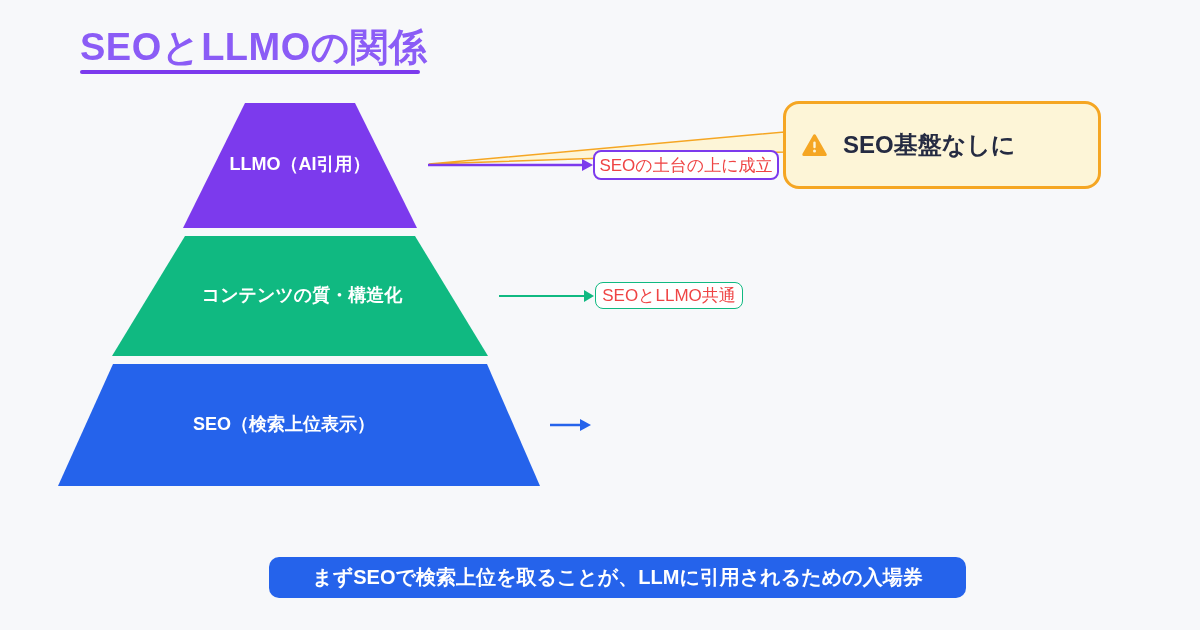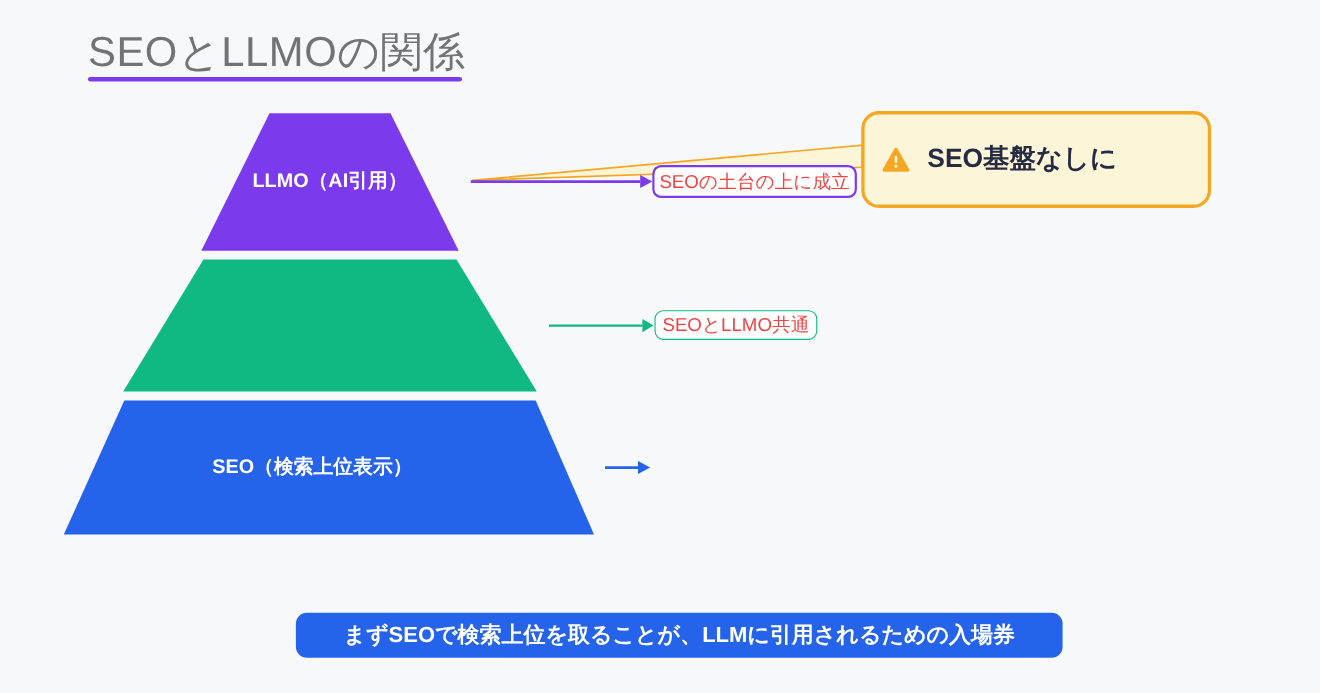--- a/index.html
+++ b/index.html
@@ -6,21 +6,21 @@
   body {
     width: 1200px; height: 630px;
     background: #f7f8fa;
     font-family: "Liberation Sans", "DejaVu Sans", sans-serif;
     overflow: hidden;
   }
   .stage { position: relative; width: 1200px; height: 630px; }
 
   .page-title {
     position: absolute; left: 80px; top: 22px;
-    font-size: 38px; font-weight: 400; color: #737373;
+    font-size: 38px; font-weight: 700; color: #8b5cf6;
     letter-spacing: 0.5px; white-space: nowrap;
   }
   .title-underline {
     position: absolute; left: 80px; top: 70px;
     width: 340px; height: 4px; background: #7c3aed; border-radius: 2px;
   }
 
   .diagram-svg { position: absolute; left: 0; top: 0; }
 
   .layer-label {
@@ -83,20 +83,21 @@
     <polygon points="582,159 593,165 582,171" fill="#7c3aed"></polygon>
 
     <line x1="499" y1="296" x2="584" y2="296" stroke-width="2" stroke="#10b981"></line>
     <polygon points="584,290 594,296 584,302" fill="#10b981"></polygon>
 
     <line x1="550" y1="425" x2="580" y2="425" stroke-width="2.5" stroke="#2563eb"></line>
     <polygon points="580,419 591,425 580,431" fill="#2563eb"></polygon>
   </svg>
 
   <div class="layer-label l1">LLMO（AI引用）</div>
+  <div class="layer-label l2">コンテンツの質・構造化</div>
   <div class="layer-label l3">SEO（検索上位表示）</div>
 
   <div class="anno-box anno-1">
     <span>SEOの土台の上に成立</span>
   </div>
   <div class="anno-box anno-2">
     <span>SEOとLLMO共通</span>
   </div>
 
   <div class="warning-callout">

